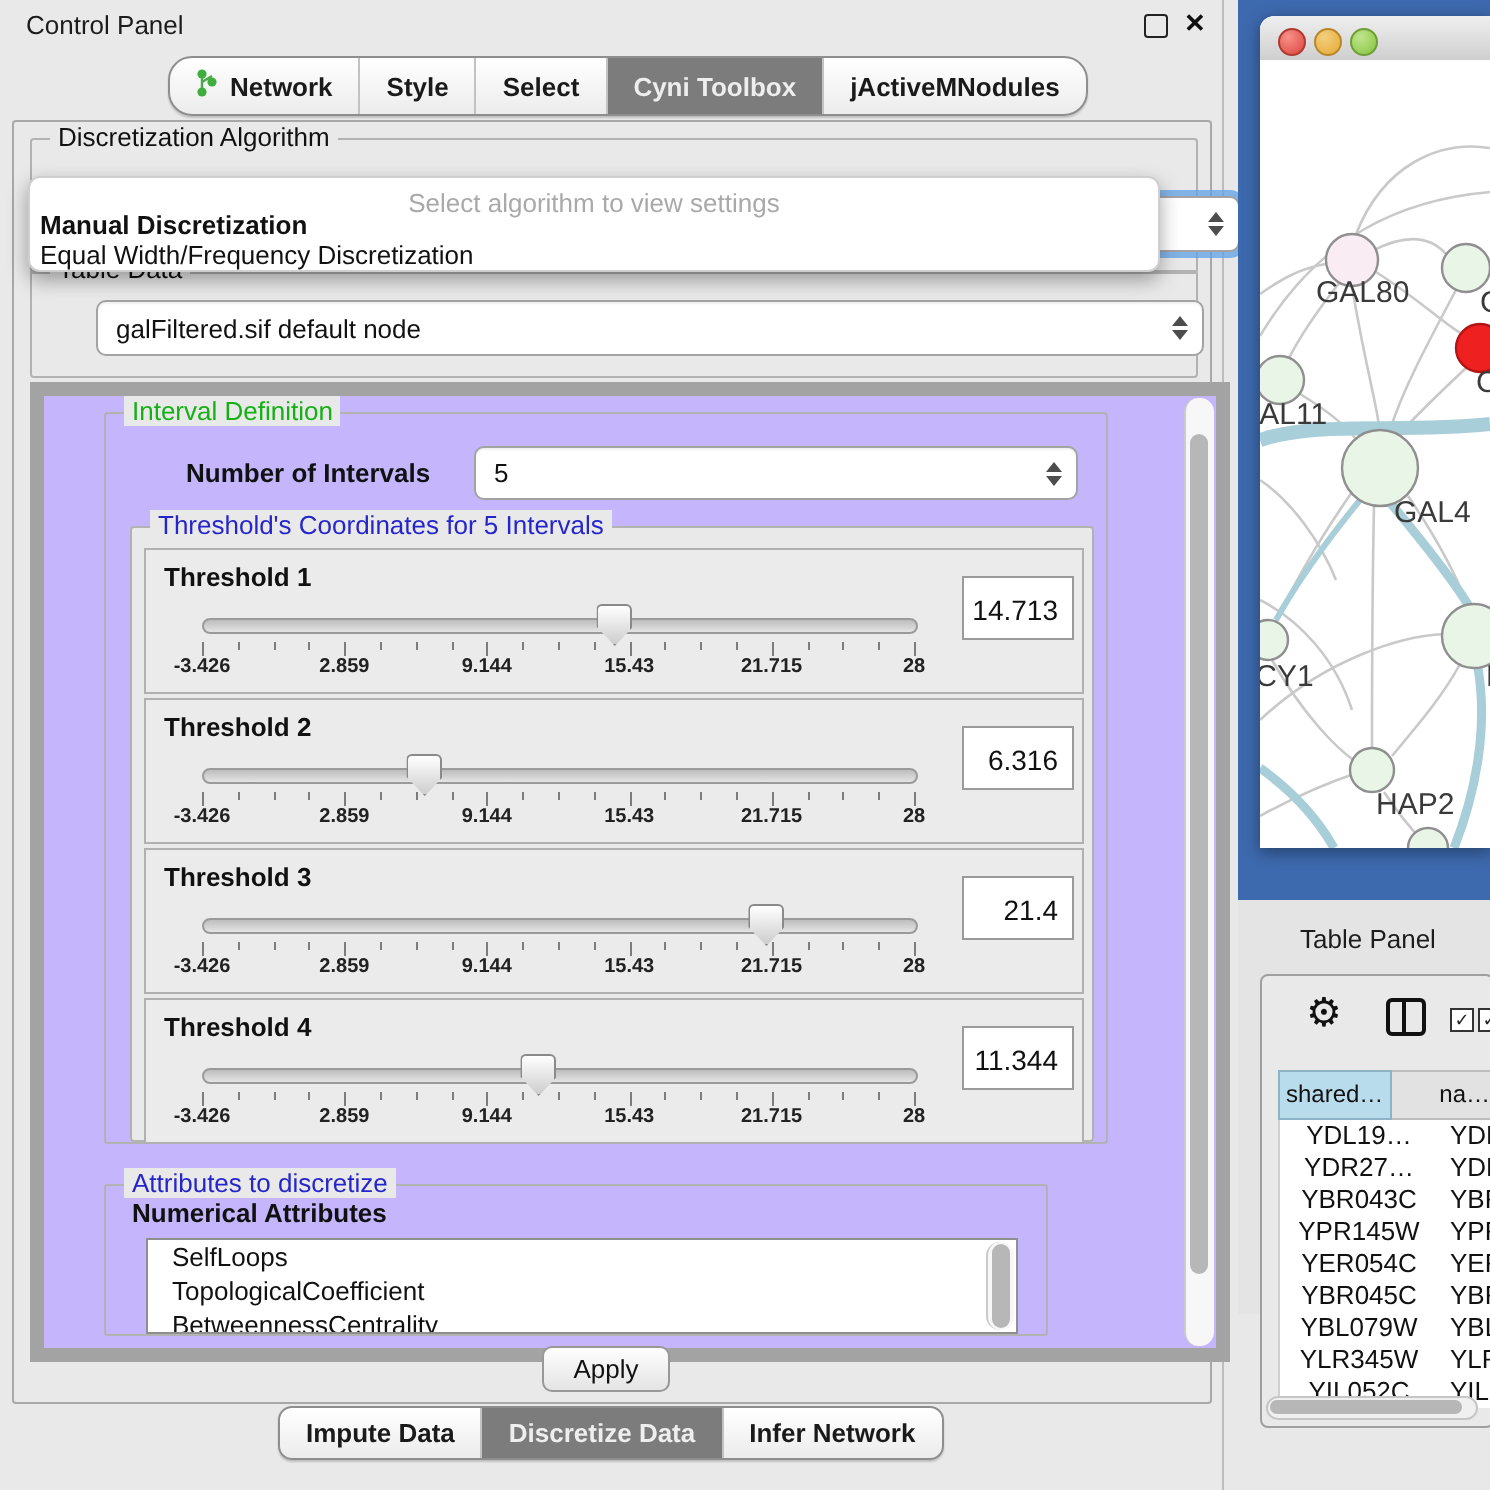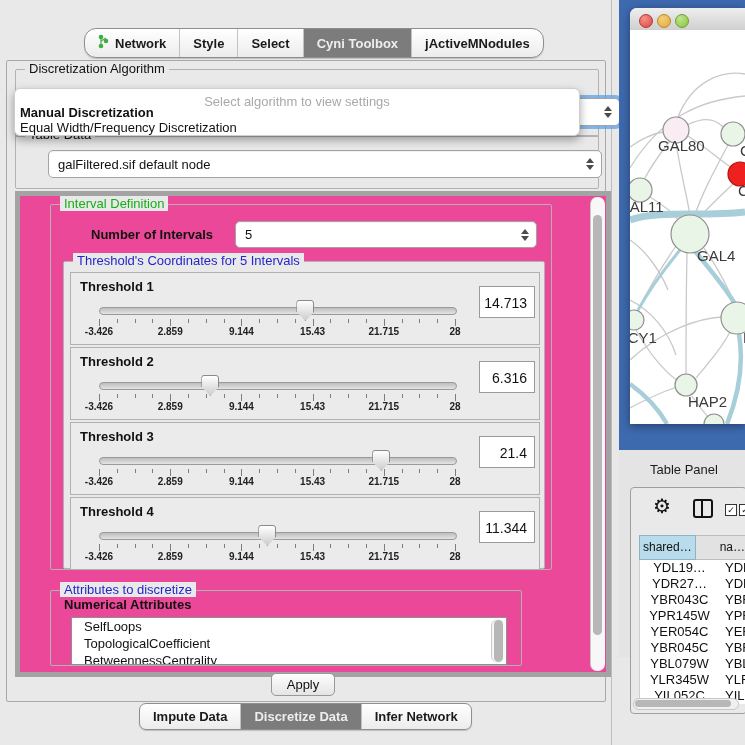--- a/index.html
+++ b/index.html
@@ -20,21 +20,21 @@
   .legend.green{color:#14b014;}
   .legend.blue{color:#2525cc;}
   .combo{position:absolute;background:#ffffff;border:1px solid #a3a3a3;border-radius:5px;font-size:13px;color:#111;display:flex;align-items:center;padding:0 9px;box-shadow:inset 0 1px 1px rgba(0,0,0,.06);}
   .combo .spin{position:absolute;right:7px;top:50%;transform:translateY(-50%);display:flex;flex-direction:column;gap:2px;}
   .combo .spin .up{width:0;height:0;border-left:4px solid transparent;border-right:4px solid transparent;border-bottom:5px solid #4d4d4d;}
   .combo .spin .dn{width:0;height:0;border-left:4px solid transparent;border-right:4px solid transparent;border-top:5px solid #4d4d4d;}
   .focusring{box-shadow:0 0 0 3px rgba(95,160,230,.75);}
   .popup{position:absolute;left:14px;top:88px;width:564px;height:46px;background:#fff;border:1px solid #cfcfcf;border-radius:6px;box-shadow:0 4px 10px rgba(0,0,0,.35);z-index:30;}
   .popup .prompt{position:absolute;left:0;top:5px;width:100%;text-align:center;color:#a9a9a9;font-size:13px;}
   .popup .item{position:absolute;left:5px;font-size:13px;color:#111;white-space:nowrap;text-align:right;}
-  .scrollpane{position:absolute;left:8px;top:130px;width:586px;height:476px;border:5px solid #a3a3a3;background:#ec4899;overflow:hidden;}
+  .scrollpane{position:absolute;left:8px;top:130px;width:586px;height:476px;border:7px solid #a3a3a3;background:#c4b5fd;overflow:hidden;}
   .vsb{position:absolute;right:1px;top:1px;width:14px;height:474px;background:#f7f7f7;border-left:1px solid #cacaca;border-radius:7px;}
   .vsb .thumb{position:absolute;left:2px;width:9px;background:#b7b7b7;border-radius:5px;}
   .thr-panel{position:absolute;left:6px;width:468px;height:71px;border:1px solid #b0b0b0;background:#ebebeb;}
   .thr-panel .tlabel{position:absolute;left:9px;top:6px;font-size:13px;font-weight:bold;color:#111;}
   .track{position:absolute;left:28px;top:34px;width:356px;height:6px;border:1px solid #9a9a9a;border-radius:4px;background:linear-gradient(#bdbdbd,#e4e4e4);}
   .thumbp{position:absolute;top:27px;width:16px;height:19px;background:linear-gradient(#ffffff,#cdcdcd);border:1px solid #8a8a8a;border-radius:3px;clip-path:polygon(0 0,100% 0,100% 55%,50% 100%,0 55%);}
   .tick{position:absolute;width:1px;background:#7d7d7d;}
   .ticklabel{position:absolute;top:53px;width:48px;margin-left:-24px;text-align:center;font-size:10px;font-weight:bold;color:#222;}
   .valbox{position:absolute;left:408px;top:13px;width:56px;height:32px;background:#fff;border:1px solid #9a9a9a;font-size:14px;color:#111;line-height:32px;text-align:right;padding-right:7px;box-sizing:border-box;}
   .listbox{position:absolute;background:#fff;border:1px solid #8f8f8f;overflow:hidden;}
@@ -65,20 +65,25 @@
   .hsb .thumb{position:absolute;left:1px;top:1px;width:96px;height:7px;background:#b7b7b7;border-radius:4px;}
   .net-icon{display:inline-block;}
 </style>
 </head>
 <body>
 
 <div id="root">
 
   <div class="control-panel">
 
+    <div class="titlebar">
+      <span class="title">Control Panel</span>
+      <span class="float-icon"></span>
+      <span class="close-icon">✕</span>
+    </div>
 
     <div id="top-tabs" class="seg" style="left:84px;top:28px;border-radius:12px;">
         <div class="tab">
           <span class="net-icon"><svg width="11" height="15" viewBox="0 0 11 15">
               <line x1="3" y1="3" x2="3" y2="12" stroke="#4aa84a" stroke-width="1.2"></line>
               <line x1="3" y1="7" x2="8" y2="4" stroke="#4aa84a" stroke-width="1.2"></line>
               <circle cx="3" cy="3" r="2.3" fill="#3fae3f"></circle>
               <circle cx="3" cy="12" r="2.3" fill="#3fae3f"></circle>
               <circle cx="8" cy="7" r="2.3" fill="#3fae3f"></circle>
             </svg></span>

